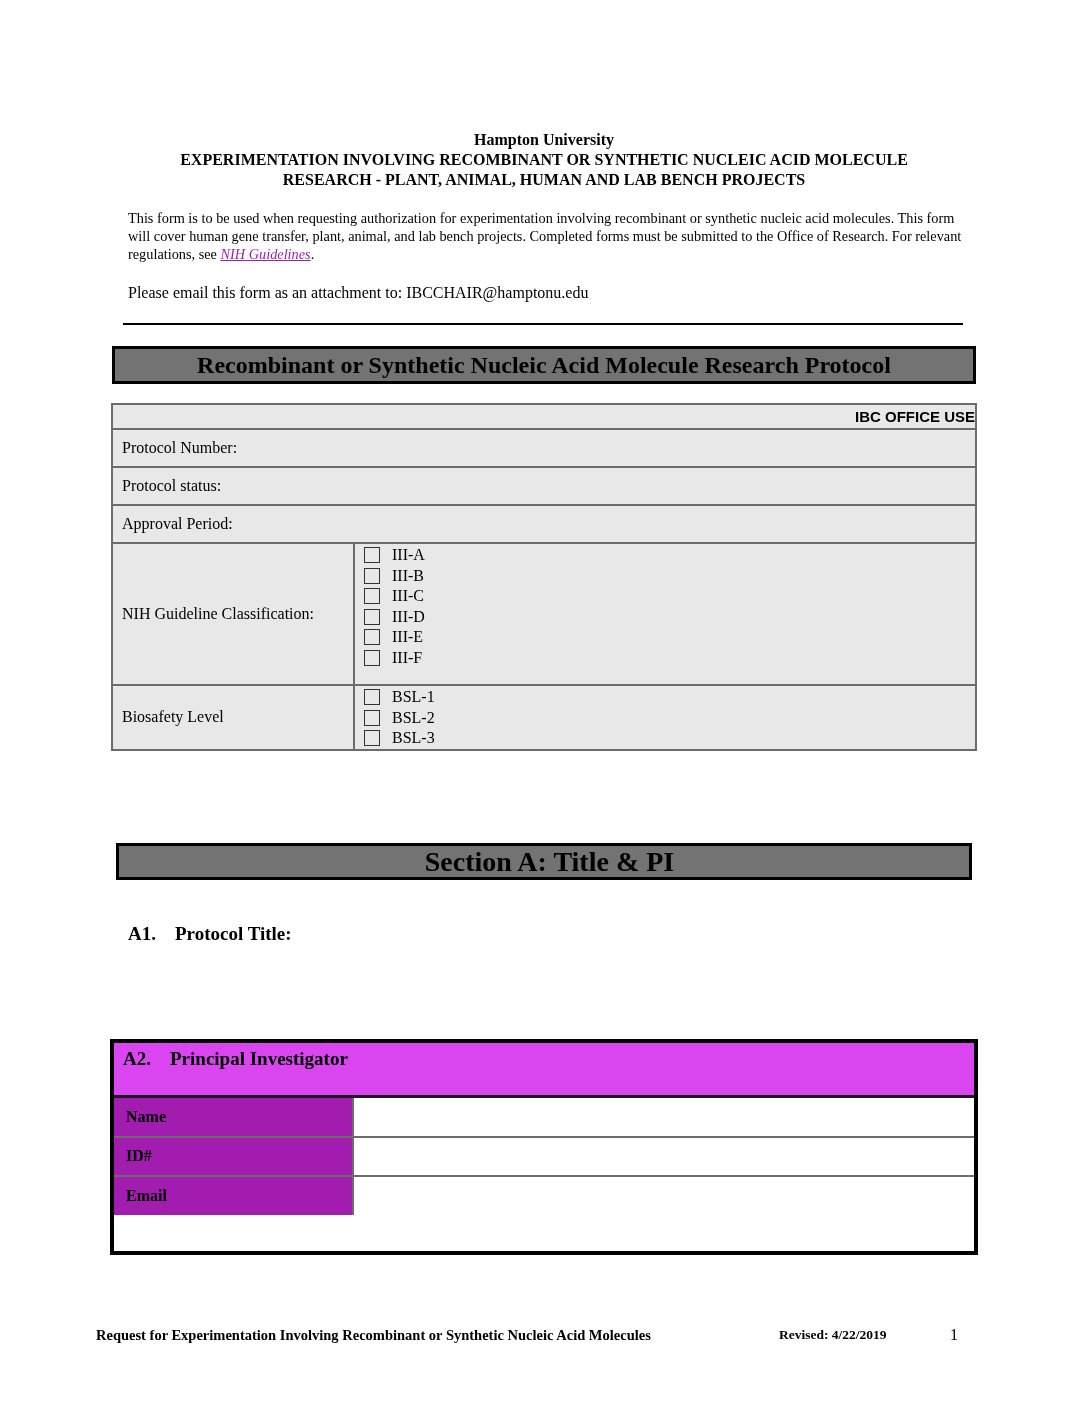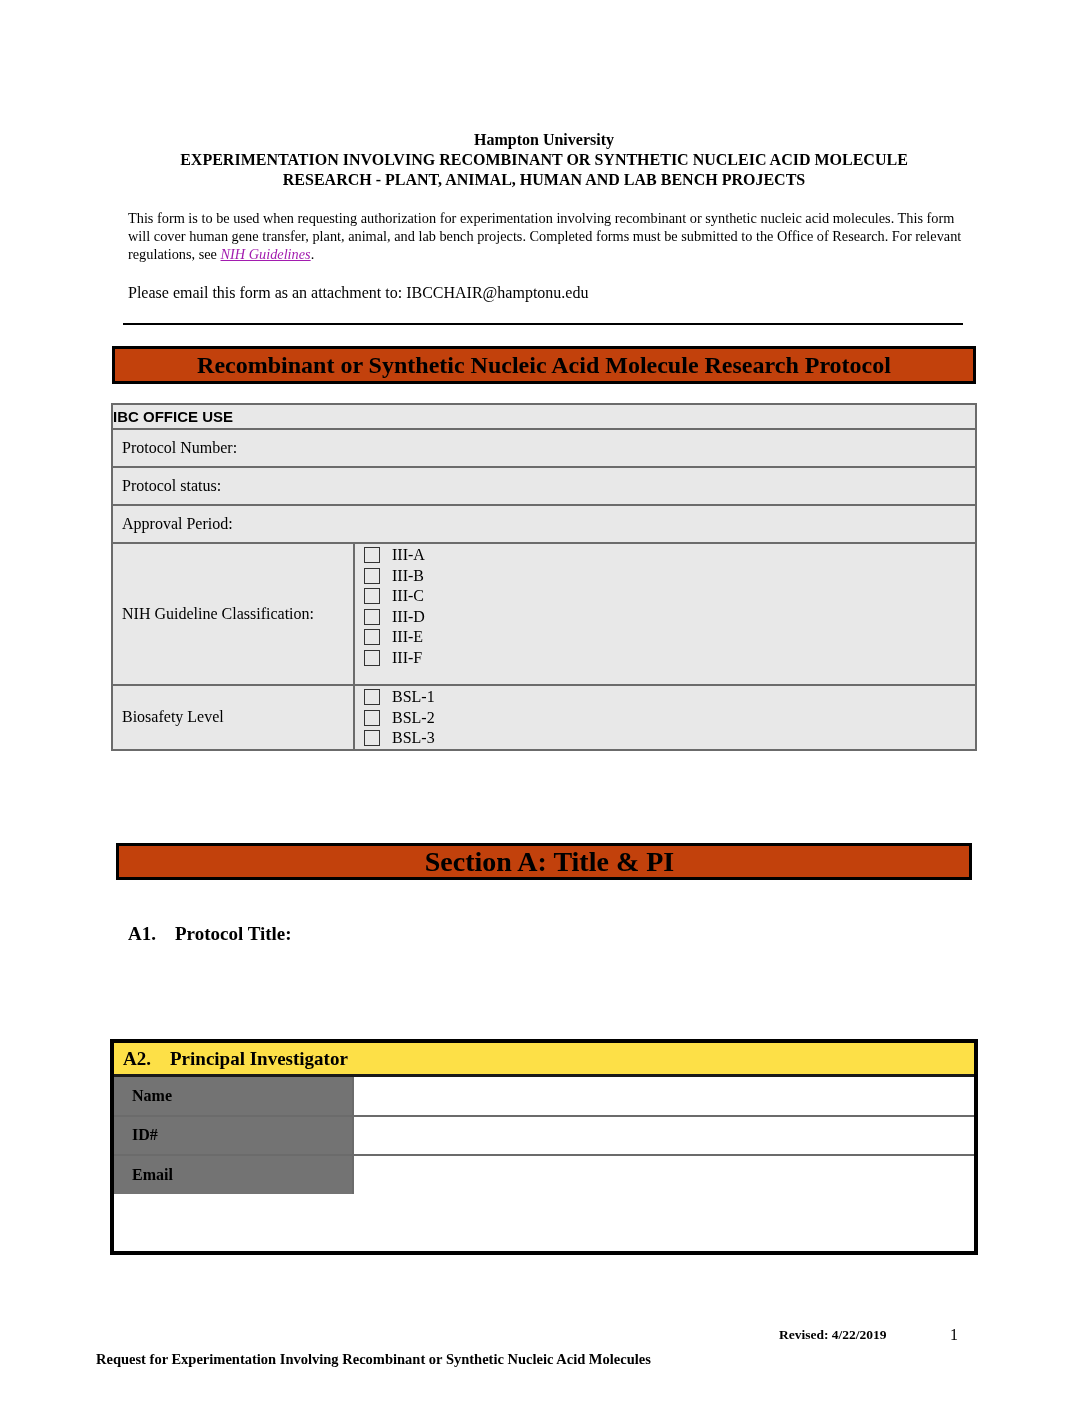--- a/index.html
+++ b/index.html
@@ -7,50 +7,50 @@
          font-family: "Liberation Serif", "DejaVu Serif", serif; color: #000; }
   .abs { position: absolute; }
 
   .uni { left: 0; width: 1088px; top: 130px; text-align: center; font-weight: bold; font-size: 16px; line-height: 20px; }
   .title-line { left: 0; width: 1088px; text-align: center; font-weight: bold; font-size: 16px; line-height: 20px; }
   .intro { left: 128px; width: 840px; top: 209px; font-size: 14.3px; line-height: 18px; }
   .intro a { color: #a21caf; font-style: italic; text-decoration: underline; }
   .email { left: 128px; top: 283px; font-size: 16px; line-height: 20px; }
   .rule { left: 123px; width: 840px; top: 323px; height: 0; border-top: 2px solid #000; }
 
-  .banner { box-sizing: border-box; background: #c2410c; border: 3px solid #000;
+  .banner { box-sizing: border-box; background: #737373; border: 3px solid #000;
             text-align: center; font-weight: bold; }
   .banner1 { left: 112px; top: 346px; width: 864px; height: 38px; font-size: 24px; line-height: 32px; }
   .banner2 { left: 116px; top: 843px; width: 856px; height: 37px; font-size: 28px; line-height: 31px; padding-left: 11px; }
 
   table.office { position: absolute; left: 111px; top: 403px; width: 866px; border-collapse: collapse; background: #e8e8e8; }
   table.office td { border: 2px solid #6b6b6b; font-size: 16px; padding: 0 0 0 9px; vertical-align: middle; }
-  table.office td.hdr { text-align: left; font-family: "Liberation Sans", "DejaVu Sans", sans-serif; font-weight: bold; font-size: 15px; height: 23px; padding: 0; }
+  table.office td.hdr { text-align: right; font-family: "Liberation Sans", "DejaVu Sans", sans-serif; font-weight: bold; font-size: 15px; height: 23px; padding: 0; }
   table.office td.row { height: 36px; }
   .cb-list { padding-top: 1px; padding-left: 0; }
   .cb-item { display: flex; align-items: center; height: 20.5px; }
   .cb { width: 16px; height: 16px; border: 1.5px solid #333; box-sizing: border-box; margin-right: 12px; background: #e8e8e8; }
   .cb-label { font-size: 16px; line-height: 20px; }
 
   .a1 { left: 128px; top: 922px; font-weight: bold; font-size: 19px; line-height: 24px; }
   .a1 .num { display: inline-block; width: 47px; }
 
   .pi { position: absolute; left: 110px; top: 1039px; width: 868px; height: 216px; box-sizing: border-box;
         border: 4px solid #000; }
-  .pi-head { height: 34px; background: #fde047; border-bottom: 3px solid #1a1a1a; box-sizing: border-box;
+  .pi-head { height: 55px; background: #d946ef; border-bottom: 3px solid #1a1a1a; box-sizing: border-box;
              font-weight: bold; font-size: 19px; padding: 4px 0 0 9px; line-height: 24px; }
   .pi-head .num { display: inline-block; width: 47px; }
   .pi-row { display: flex; height: 39.5px; border-bottom: 2px solid #6b6b6b; box-sizing: border-box; }
   .pi-row:last-child { border-bottom: none; height: 38px; }
-  .pi-label { width: 240px; background: #737373; border-right: 2px solid #6b6b6b; font-weight: bold; font-size: 16px;
-              padding-left: 18px; display: flex; align-items: center; box-sizing: border-box; }
+  .pi-label { width: 240px; background: #a21caf; border-right: 2px solid #6b6b6b; font-weight: bold; font-size: 16px;
+              padding-left: 12px; display: flex; align-items: center; box-sizing: border-box; }
   .pi-field { flex: 1; background: #ffffff; }
 
   .footer { top: 1326px; font-weight: bold; font-size: 14.5px; line-height: 18px; }
-  .foot-title { left: 96px; margin-top: 24px; }
+  .foot-title { left: 96px; }
   .foot-rev { left: 779px; font-size: 13.5px; }
   .foot-page { left: 950px; font-weight: normal; font-size: 16px; }
 </style>
 </head>
 <body>
 
 <div class="abs uni">Hampton University</div>
 <div class="abs title-line" style="top:150px">EXPERIMENTATION INVOLVING RECOMBINANT OR SYNTHETIC NUCLEIC ACID MOLECULE</div>
 <div class="abs title-line" style="top:170px">RESEARCH - PLANT, ANIMAL, HUMAN AND LAB BENCH PROJECTS</div>
 

